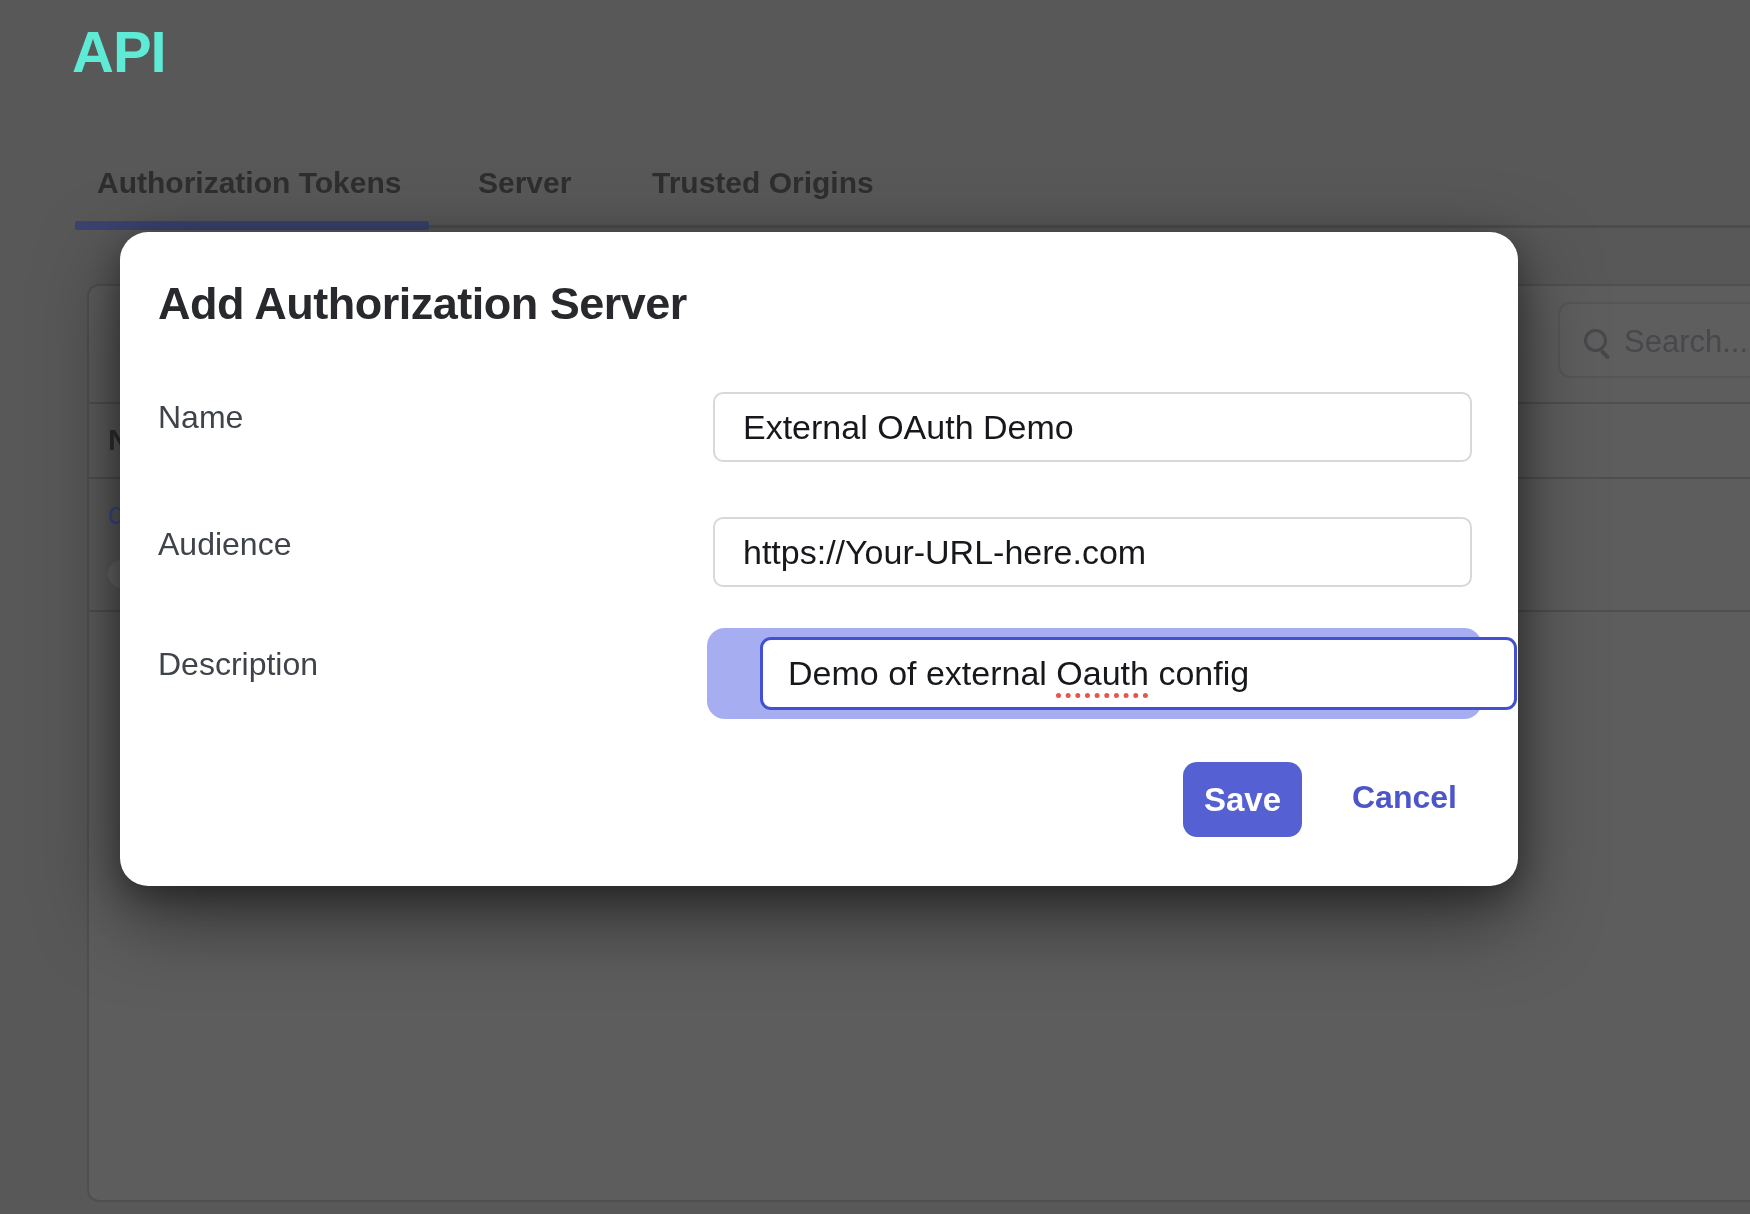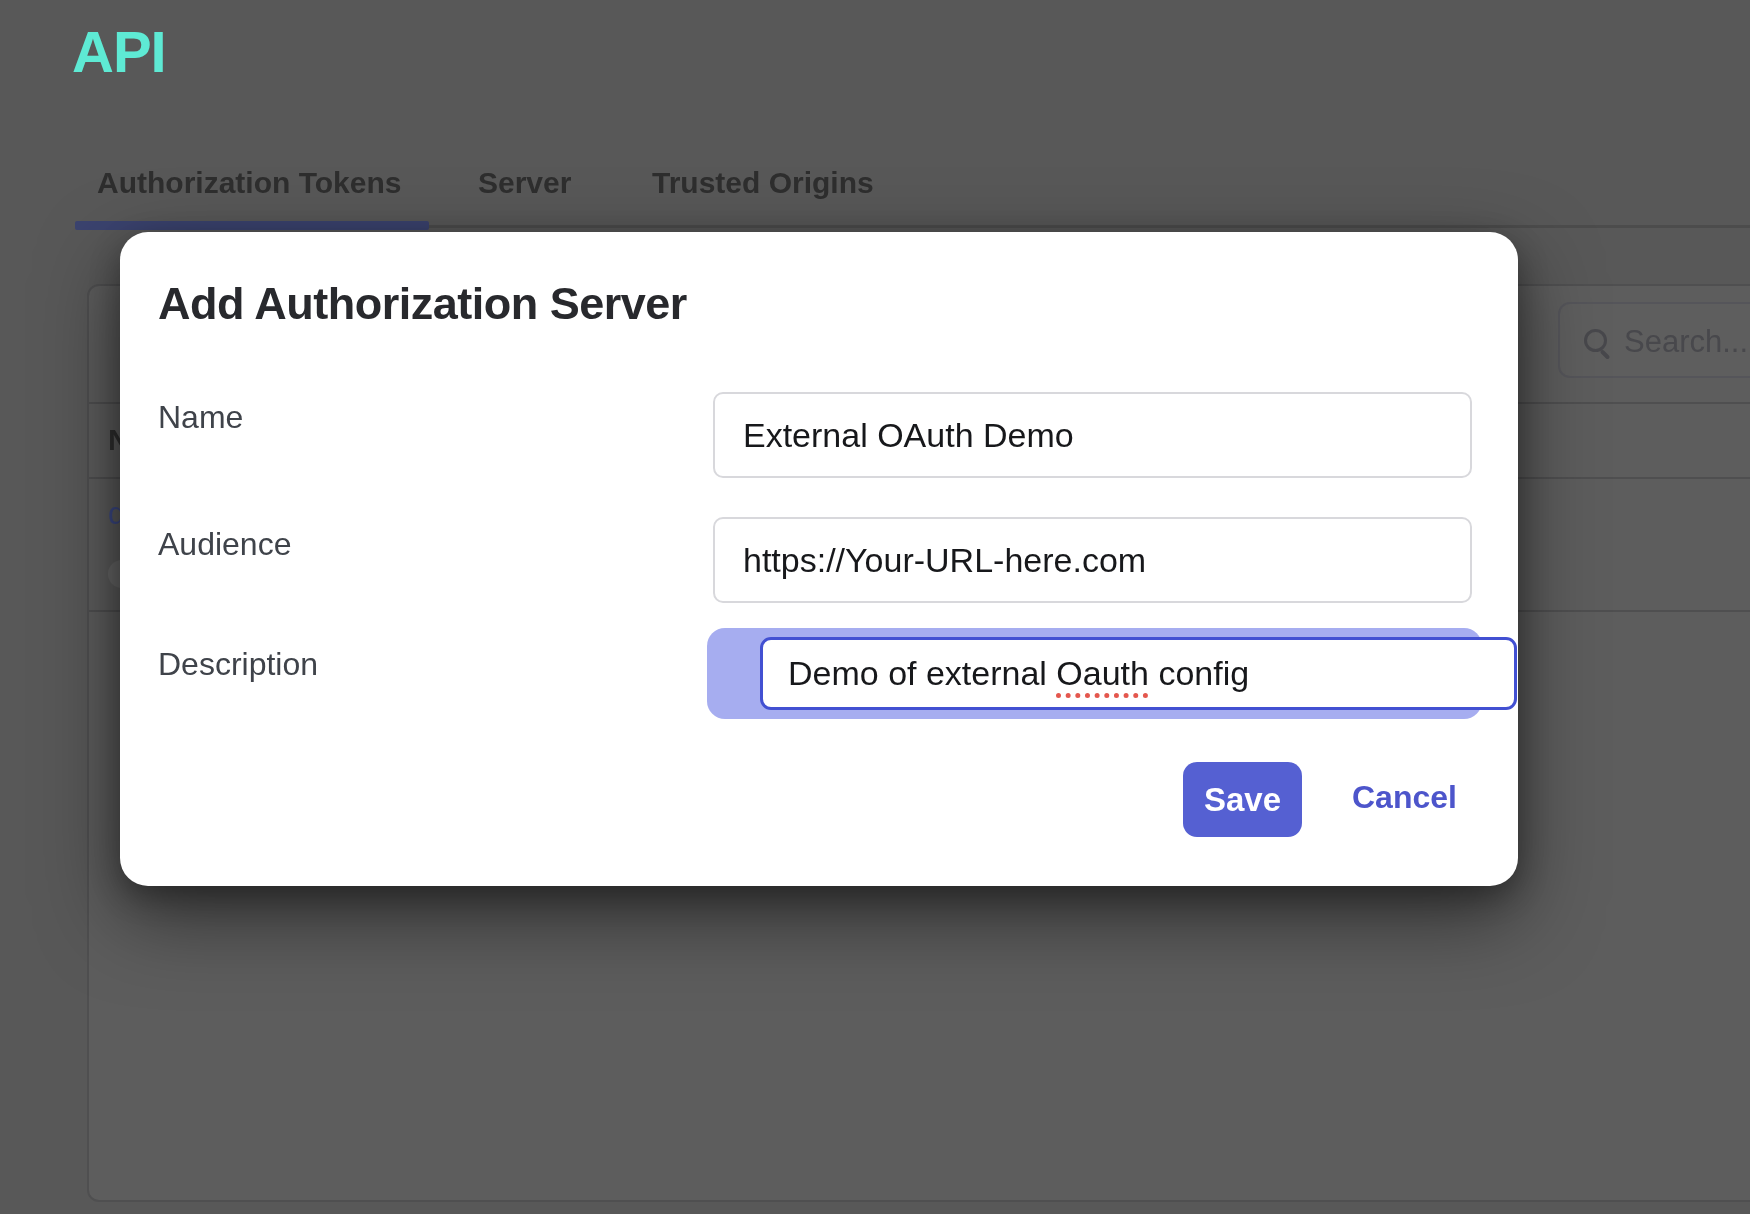--- a/index.html
+++ b/index.html
@@ -30,21 +30,21 @@
                background:#48484c;border-radius:2px;transform:rotate(-45deg);}
   .search-placeholder{position:absolute;left:64px;top:20px;font-size:31px;color:#48484c;}
 
   
   .modal{position:absolute;left:120px;top:232px;width:1398px;height:654px;background:#ffffff;
          border-radius:28px;box-shadow:0 30px 80px rgba(0,0,0,.5),0 10px 30px rgba(0,0,0,.3);}
   .modal-title{position:absolute;left:38px;top:46px;margin:0;
                font-size:45px;font-weight:bold;letter-spacing:-0.5px;color:#28292d;}
   .field-label{position:absolute;left:38px;font-size:32px;color:#3f434a;}
   .lbl-name{top:167px;} .lbl-audience{top:294px;} .lbl-description{top:414px;}
-  .text-input{position:absolute;left:593px;width:759px;height:86px;box-sizing:border-box;
+  .text-input{position:absolute;left:593px;width:759px;height:70px;box-sizing:border-box;
               border:2px solid #d8d8dc;border-radius:10px;background:#fff;
               font-family:"Liberation Sans",sans-serif;font-size:34px;color:#17181b;
               padding:0 0 0 28px;outline:none;}
   .inp-name{top:160px;} .inp-audience{top:285px;}
   .desc-ring{position:absolute;left:587px;top:396px;width:775px;height:91px;box-sizing:border-box;
              background:#a6adf0;border-radius:18px;padding:9px;}
   .desc-input{width:100%;height:100%;box-sizing:border-box;background:#fff;
               border:3px solid #4250d2;border-radius:11px;
               display:flex;align-items:center;padding-left:25px;
               font-size:34px;color:#17181b;white-space:pre-wrap;margin-left:44px;}

